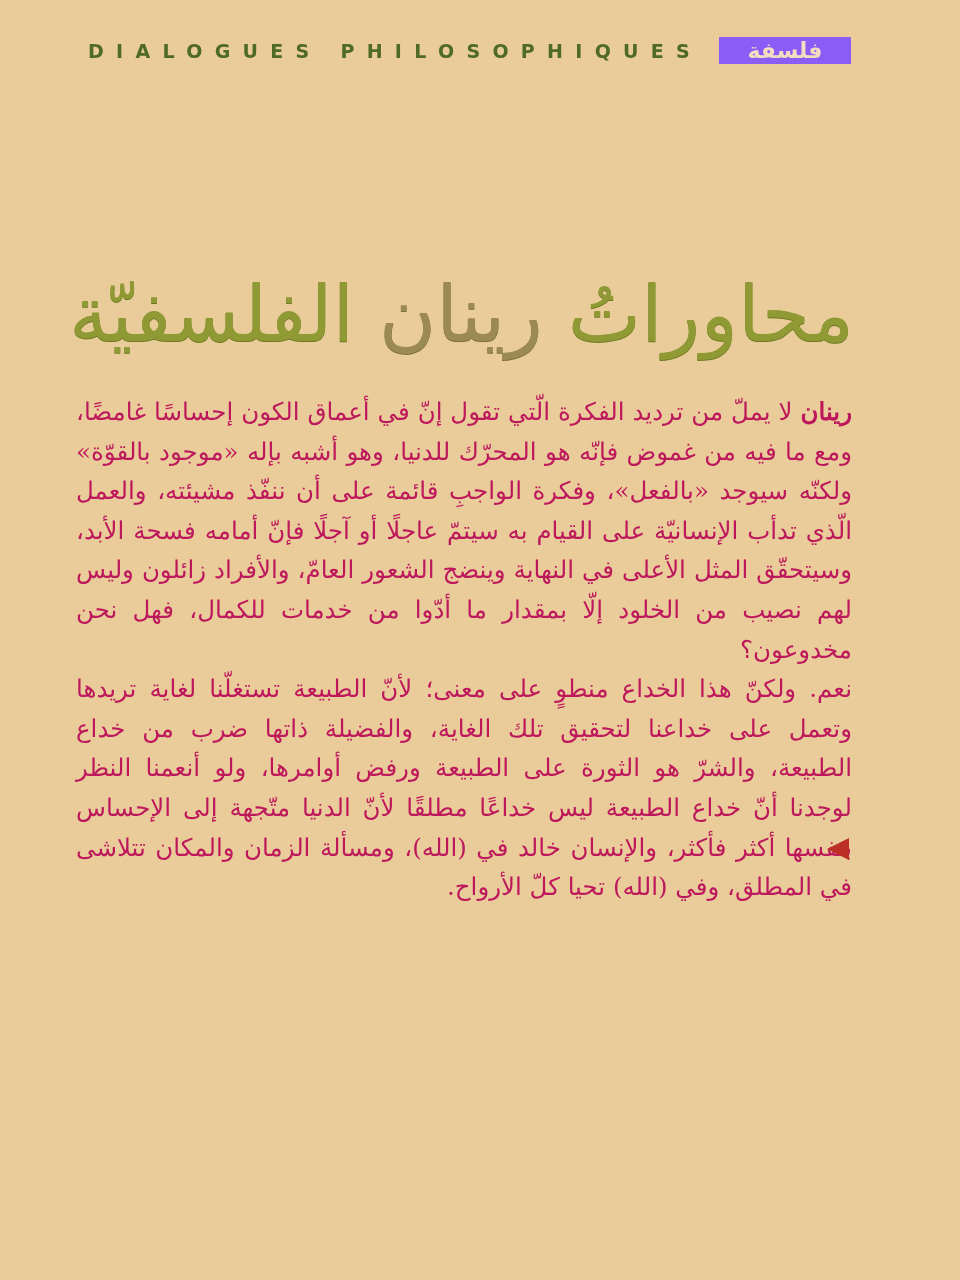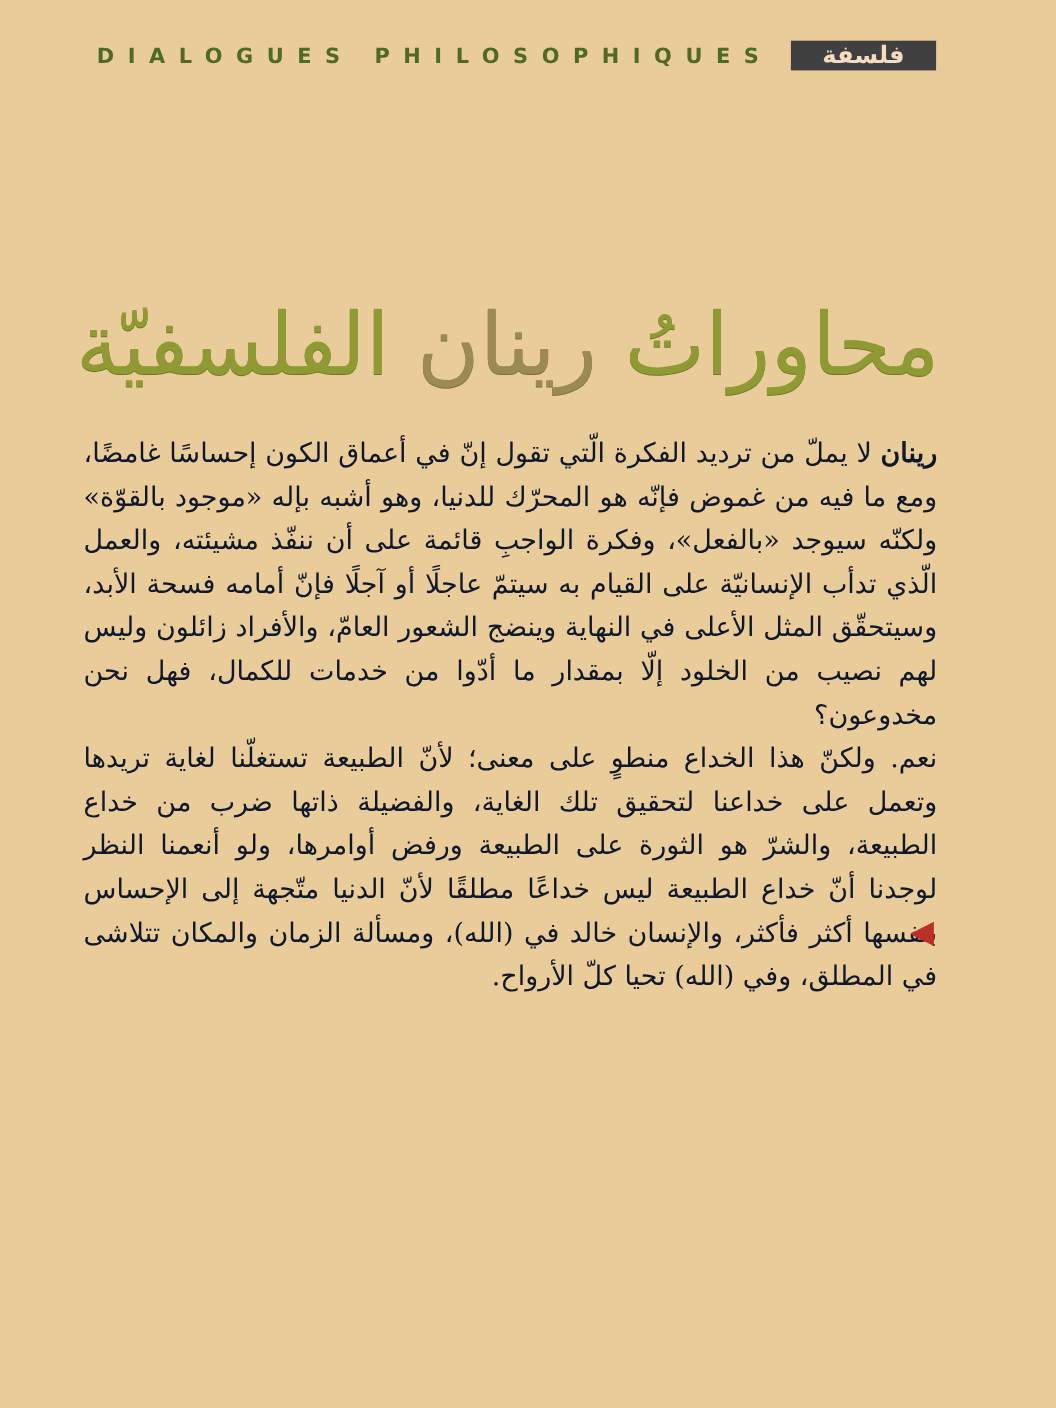--- a/index.html
+++ b/index.html
@@ -31,21 +31,21 @@
       letter-spacing: 12.3px;
       color: #4f6a26;
       white-space: nowrap;
     }
     .header-badge {
       position: absolute;
       top: 37px;
       left: 719px;
       width: 132px;
       height: 27px;
-      background: #404040;
+      background: #8b5cf6;
       color: #f3dcc0;
       font-family: "DejaVu Sans", sans-serif;
       font-weight: bold;
       font-size: 22px;
       line-height: 27px;
       text-align: center;
       letter-spacing: 6px;
       direction: rtl;
     }
     .title {
@@ -74,21 +74,21 @@
       position: absolute;
       top: 392px;
       left: 76px;
       width: 776px;
       direction: rtl;
       text-align: justify;
       text-align-last: right;
       font-family: "DejaVu Serif", serif;
       font-size: 24.5px;
       line-height: 39.6px;
-      color: #0f172a;
+      color: #be185d;
     }
     .body-text p {
       margin: 0;
     }
     .body-text .speaker {
       font-weight: bold;
     }
     .end-marker {
       position: absolute;
       top: 838px;

